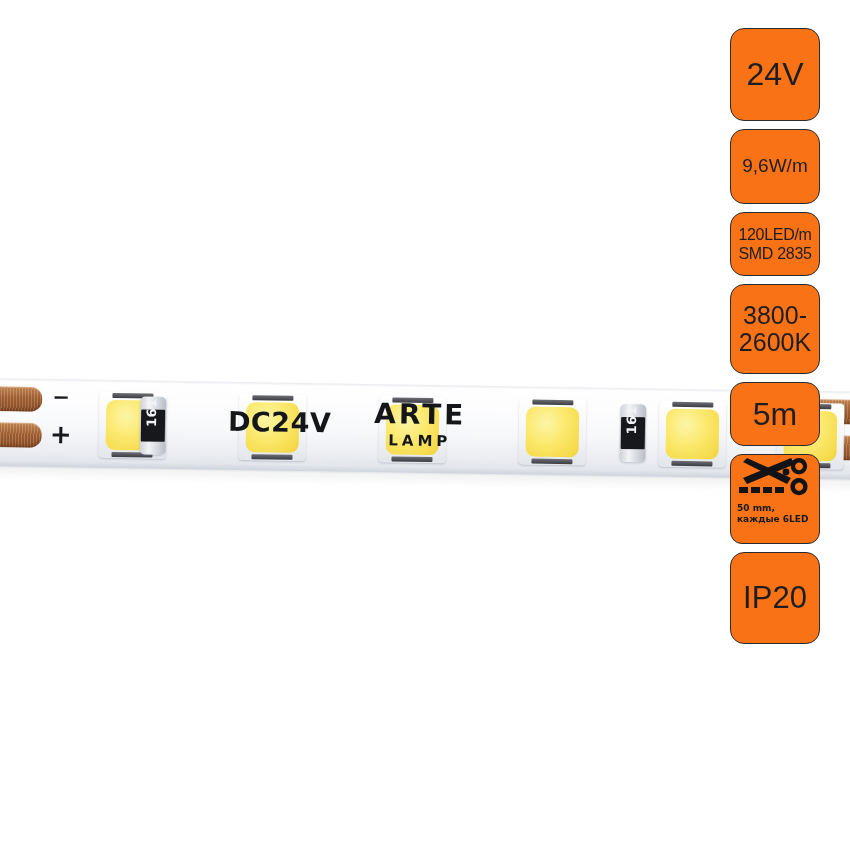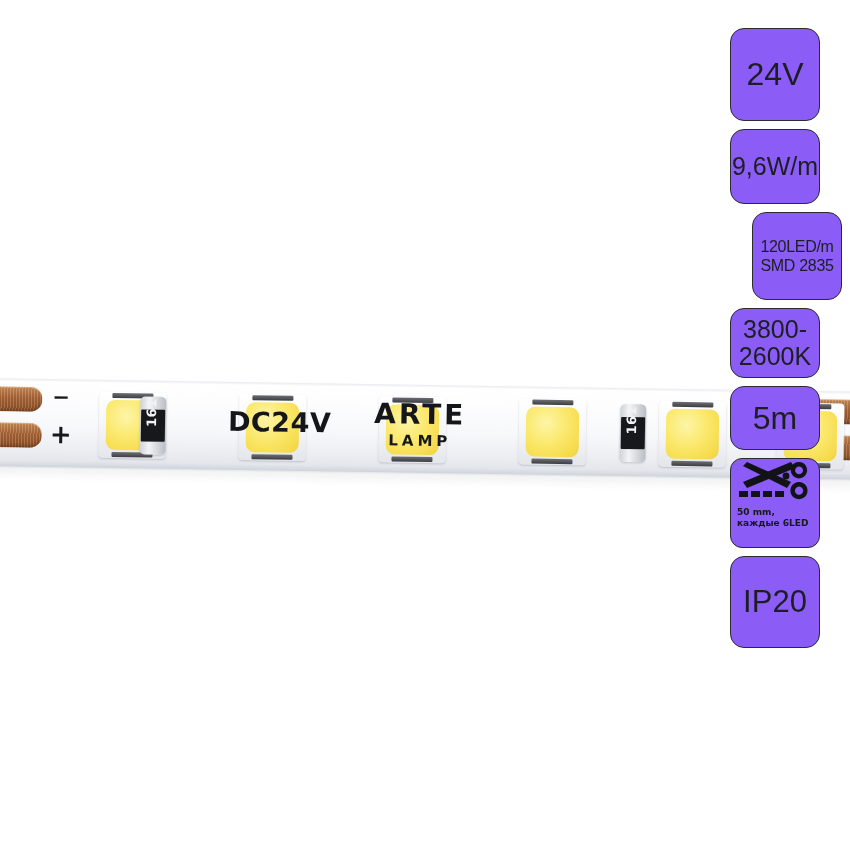--- a/index.html
+++ b/index.html
@@ -196,49 +196,49 @@
   
   #spec-badges {
     position: absolute;
     left: 730px;
     top: 28px;
     width: 92px;
   }
   .badge {
     position: relative;
     width: 90px;
-    background: #8b5cf6;
+    background: #f97316;
     border: 1.6px solid #2a2c30;
     border-radius: 14px;
     box-sizing: border-box;
     display: flex;
     flex-direction: column;
     align-items: center;
     justify-content: center;
     text-align: center;
     color: #1c1e22;
     font-family: "Liberation Sans", sans-serif;
     margin-bottom: 8px;
   }
   .badge .line { line-height: 1.08; white-space: nowrap; }
 
   #badge-voltage { height: 93px; }
   #badge-voltage .line { font-size: 32px; }
 
   #badge-power { height: 75px; }
-  #badge-power .line { font-size: 25px; }
+  #badge-power .line { font-size: 19px; }
 
   #badge-flux { height: 93px; }
   #badge-flux .line { font-size: 25px; }
 
-  #badge-density { height: 88px; z-index: 5; margin-left: 22px; }
+  #badge-density { height: 64px; z-index: 5; }
   #badge-density .line { font-size: 16px; letter-spacing: -0.3px; }
   #badge-density .line + .line { margin-top: 2px; }
 
-  #badge-cct { height: 70px; z-index: 5; }
+  #badge-cct { height: 90px; z-index: 5; }
   #badge-cct .line { font-size: 25px; }
 
   #badge-length { height: 64px; }
   #badge-length .line { font-size: 32px; }
 
   #badge-cut {
     height: 90px;
     border-radius: 12px;
     justify-content: flex-start;
     padding-top: 1px;

